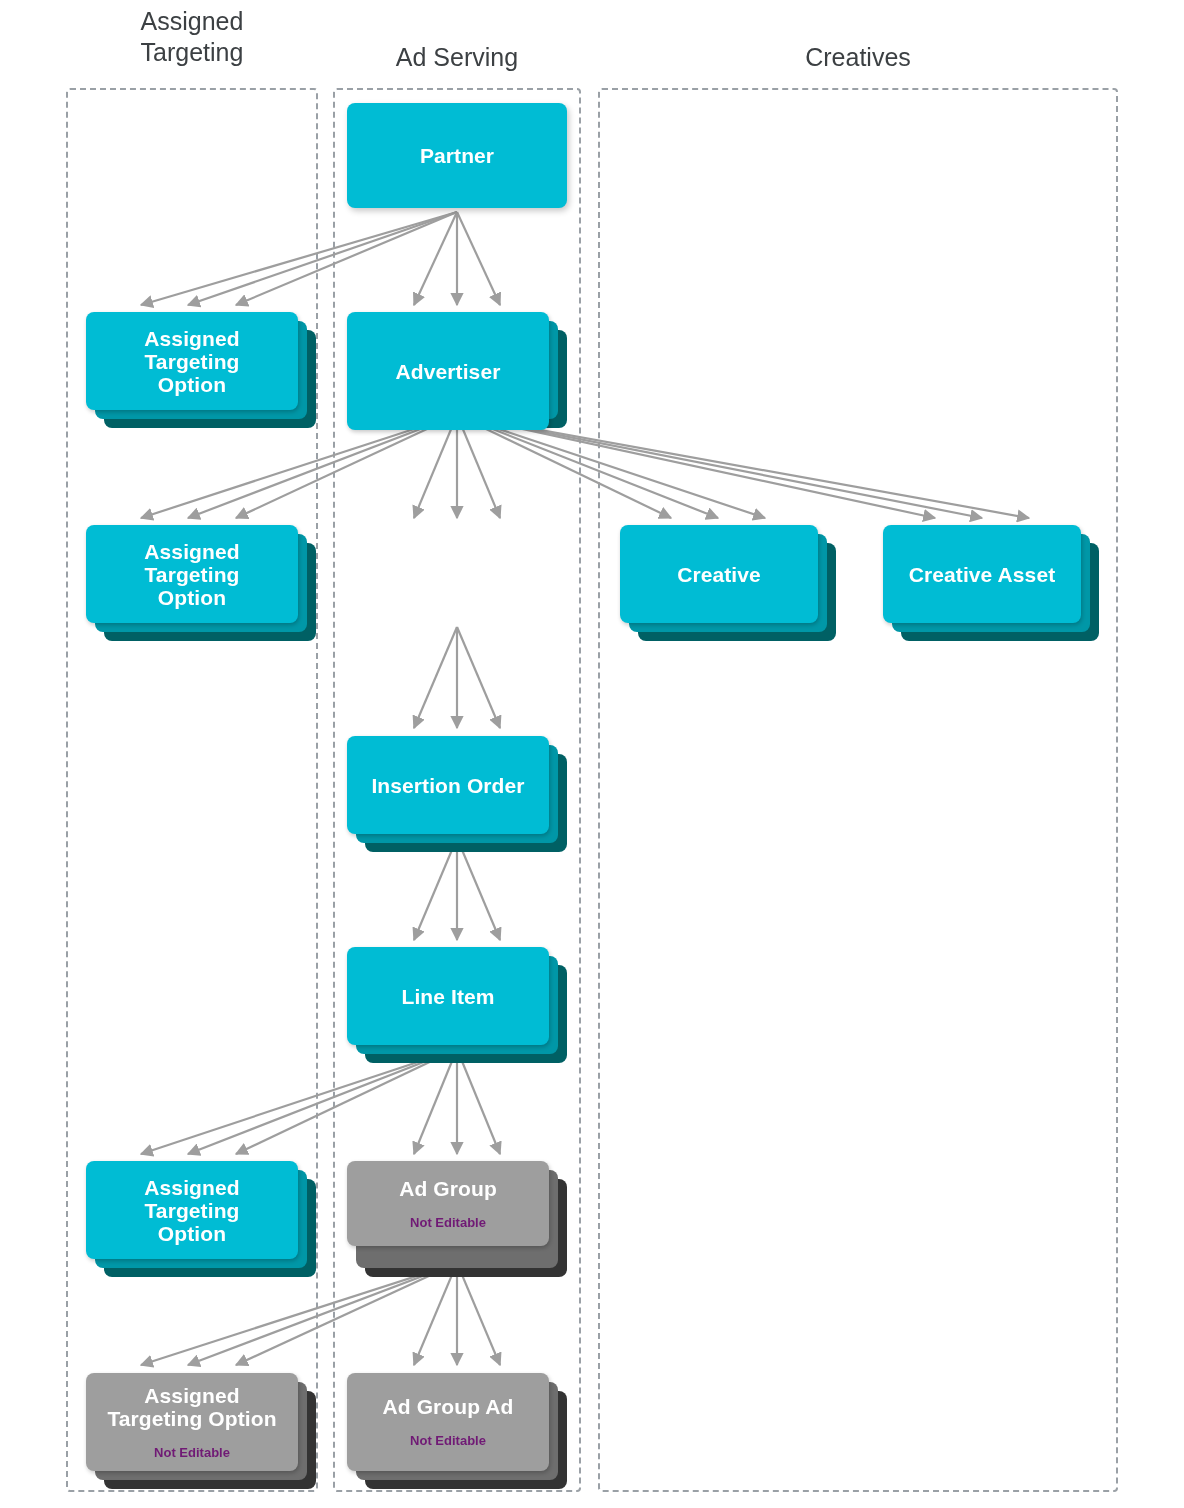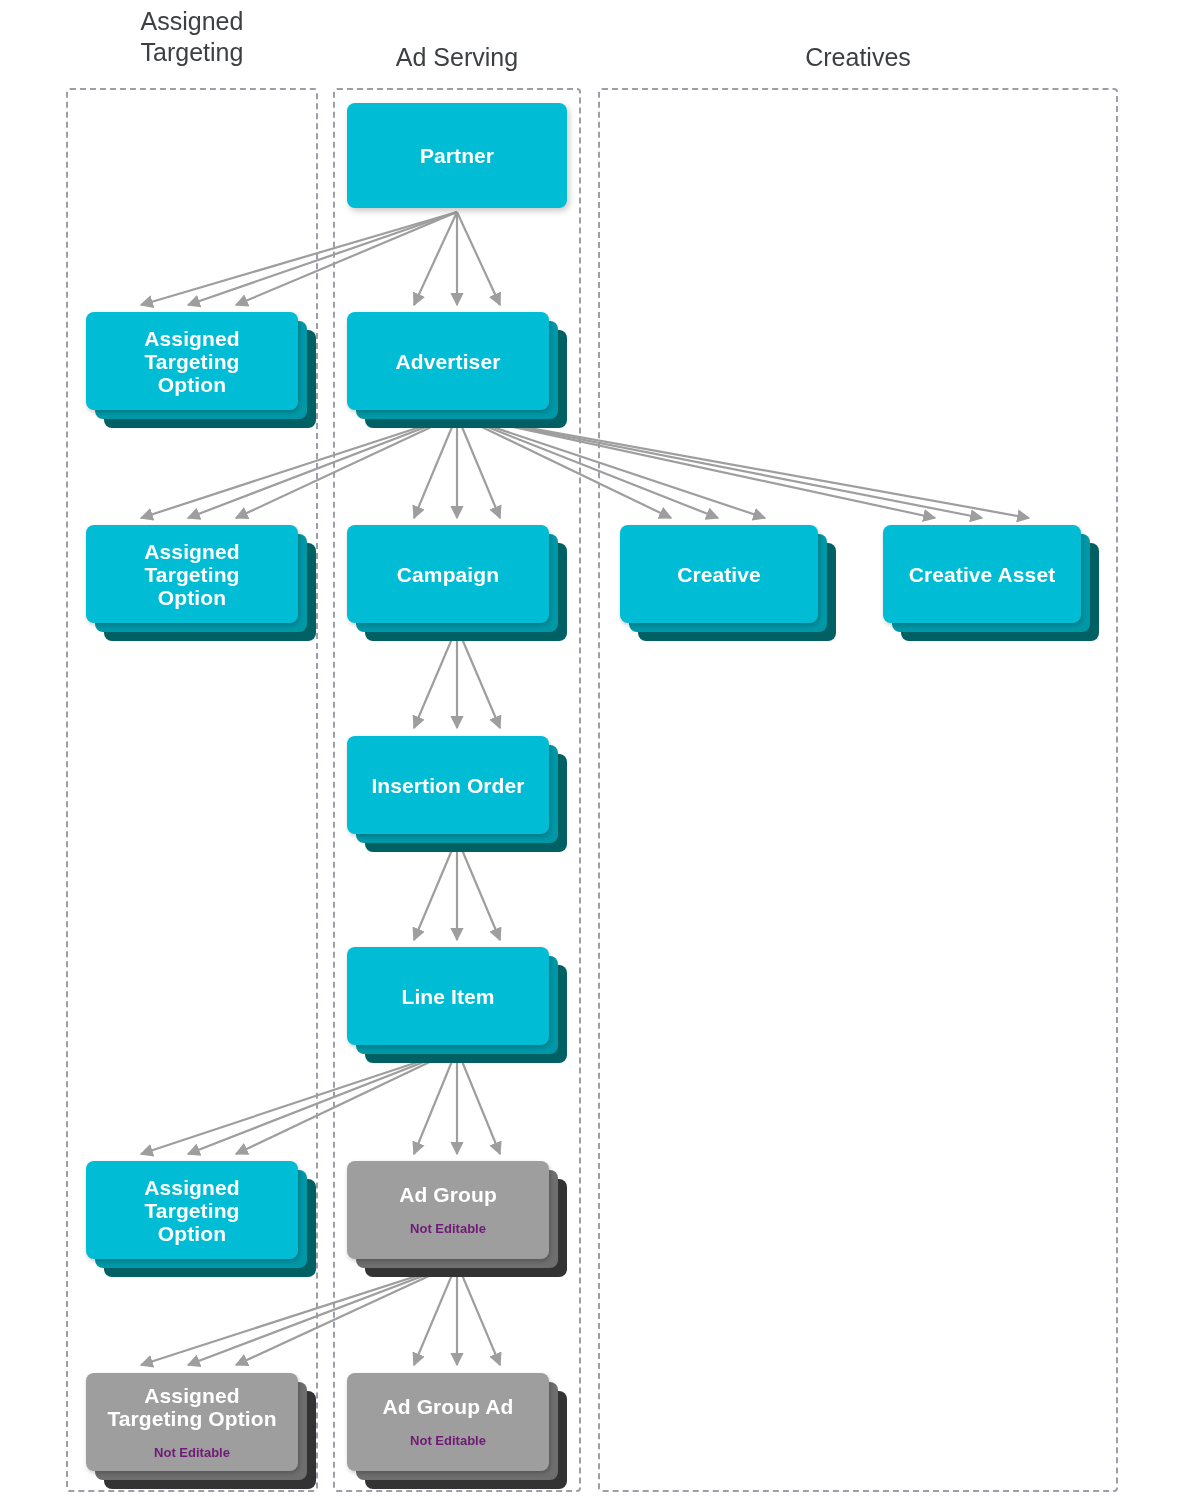--- a/index.html
+++ b/index.html
@@ -214,42 +214,35 @@
     <div class="card front" style="width:212px; height:98px;">
       <div class="node-title">Assigned
 Targeting
 Option</div>
     </div>
   </div>
 
   <div class="node stacked cyan" style="left:347px; top:312px; width:202px; height:98px;">
     <div class="card back2" style="width:202px; height:98px;"></div>
     <div class="card back1" style="width:202px; height:98px;"></div>
-    <div class="card front" style="width:202px; height:98px;">
+    <div class="card front" style="width:202px; height:118px;">
       <div class="node-title">Advertiser</div>
     </div>
   </div>
 
   <div class="node stacked cyan" style="left:86px; top:525px; width:212px; height:98px;">
     <div class="card back2" style="width:212px; height:98px;"></div>
     <div class="card back1" style="width:212px; height:98px;"></div>
     <div class="card front" style="width:212px; height:98px;">
       <div class="node-title">Assigned
 Targeting
 Option</div>
     </div>
   </div>
 
-  <div class="node stacked cyan" style="left:347px; top:525px; width:202px; height:98px;">
-    <div class="card back2" style="width:202px; height:98px;"></div>
-    <div class="card back1" style="width:202px; height:98px;"></div>
-    <div class="card front" style="width:202px; height:98px;">
-      <div class="node-title">Campaign</div>
-    </div>
-  </div>
 
   <div class="node stacked cyan" style="left:620px; top:525px; width:198px; height:98px;">
     <div class="card back2" style="width:198px; height:98px;"></div>
     <div class="card back1" style="width:198px; height:98px;"></div>
     <div class="card front" style="width:198px; height:98px;">
       <div class="node-title">Creative</div>
     </div>
   </div>
 
   <div class="node stacked cyan" style="left:883px; top:525px; width:198px; height:98px;">
@@ -282,21 +275,21 @@
     <div class="card front" style="width:212px; height:98px;">
       <div class="node-title">Assigned
 Targeting
 Option</div>
     </div>
   </div>
 
   <div class="node stacked gray" style="left:347px; top:1161px; width:202px; height:98px;">
     <div class="card back2" style="width:202px; height:98px;"></div>
     <div class="card back1" style="width:202px; height:98px;"></div>
-    <div class="card front" style="width:202px; height:98px;">
+    <div class="card front" style="width:202px; height:85px;">
       <div class="node-title">Ad Group</div>
       <div class="node-sub">Not Editable</div>
     </div>
   </div>
 
   <div class="node stacked gray" style="left:86px; top:1373px; width:212px; height:98px;">
     <div class="card back2" style="width:212px; height:98px;"></div>
     <div class="card back1" style="width:212px; height:98px;"></div>
     <div class="card front" style="width:212px; height:98px;">
       <div class="node-title">Assigned

